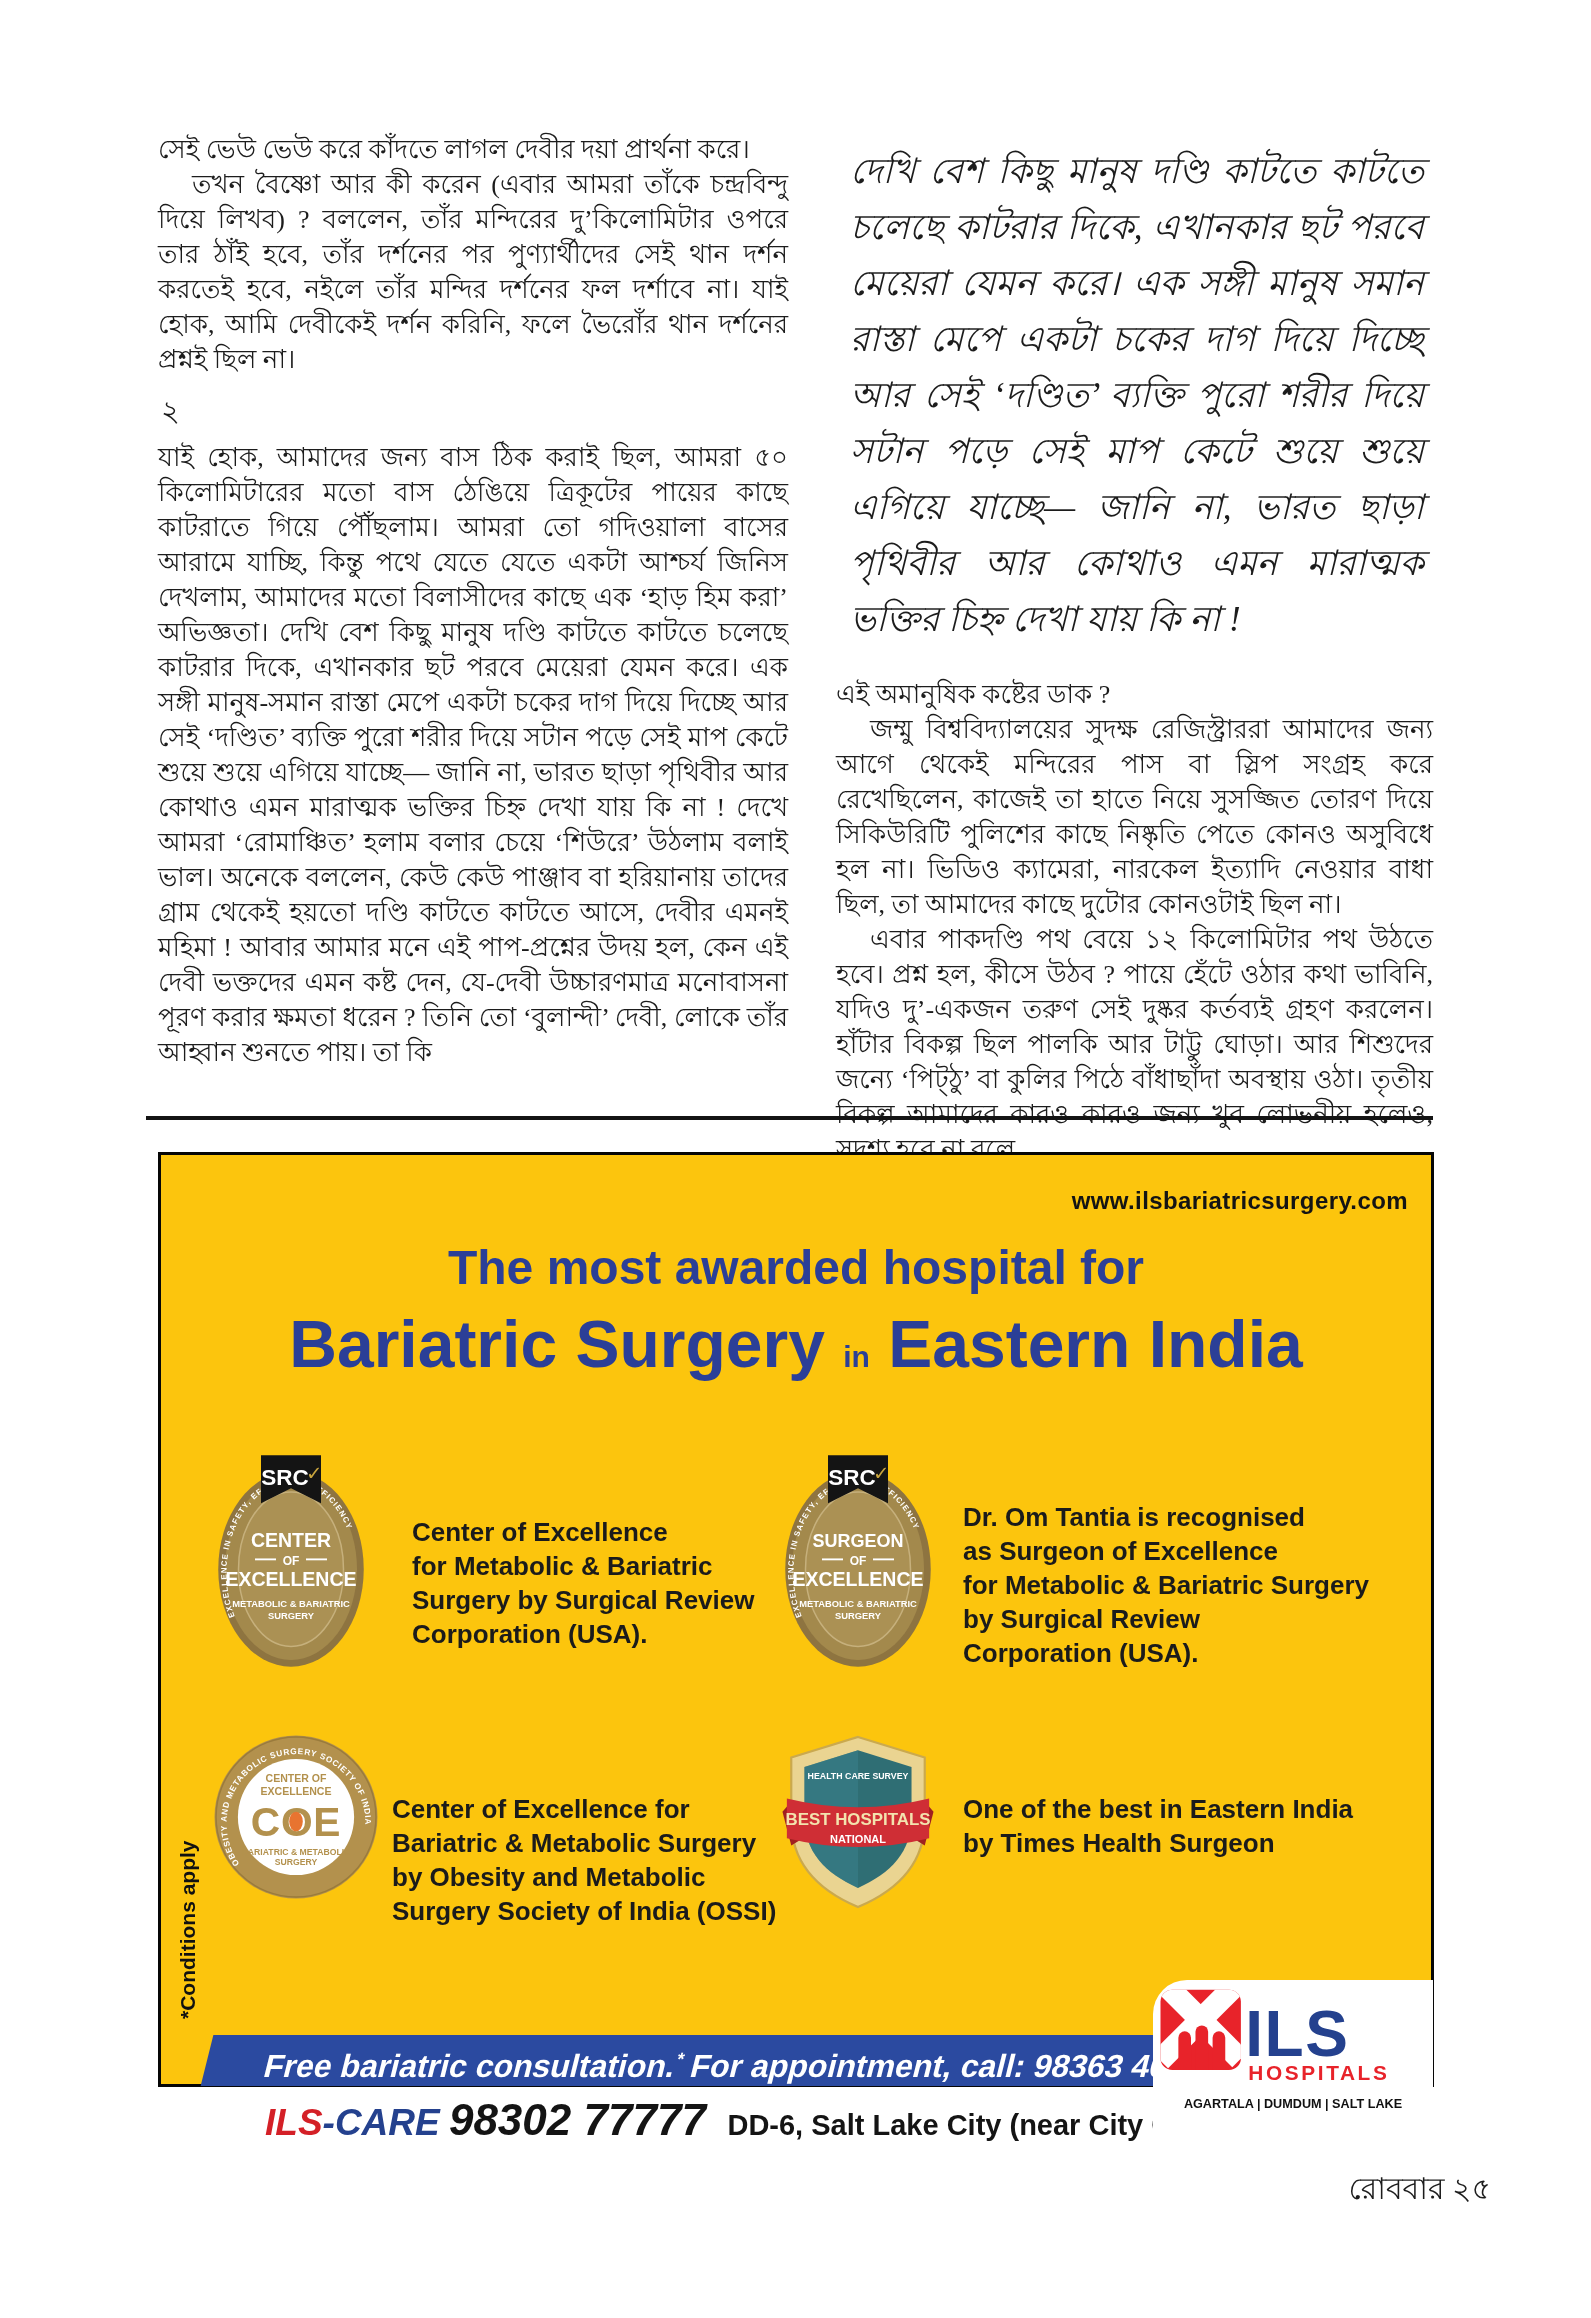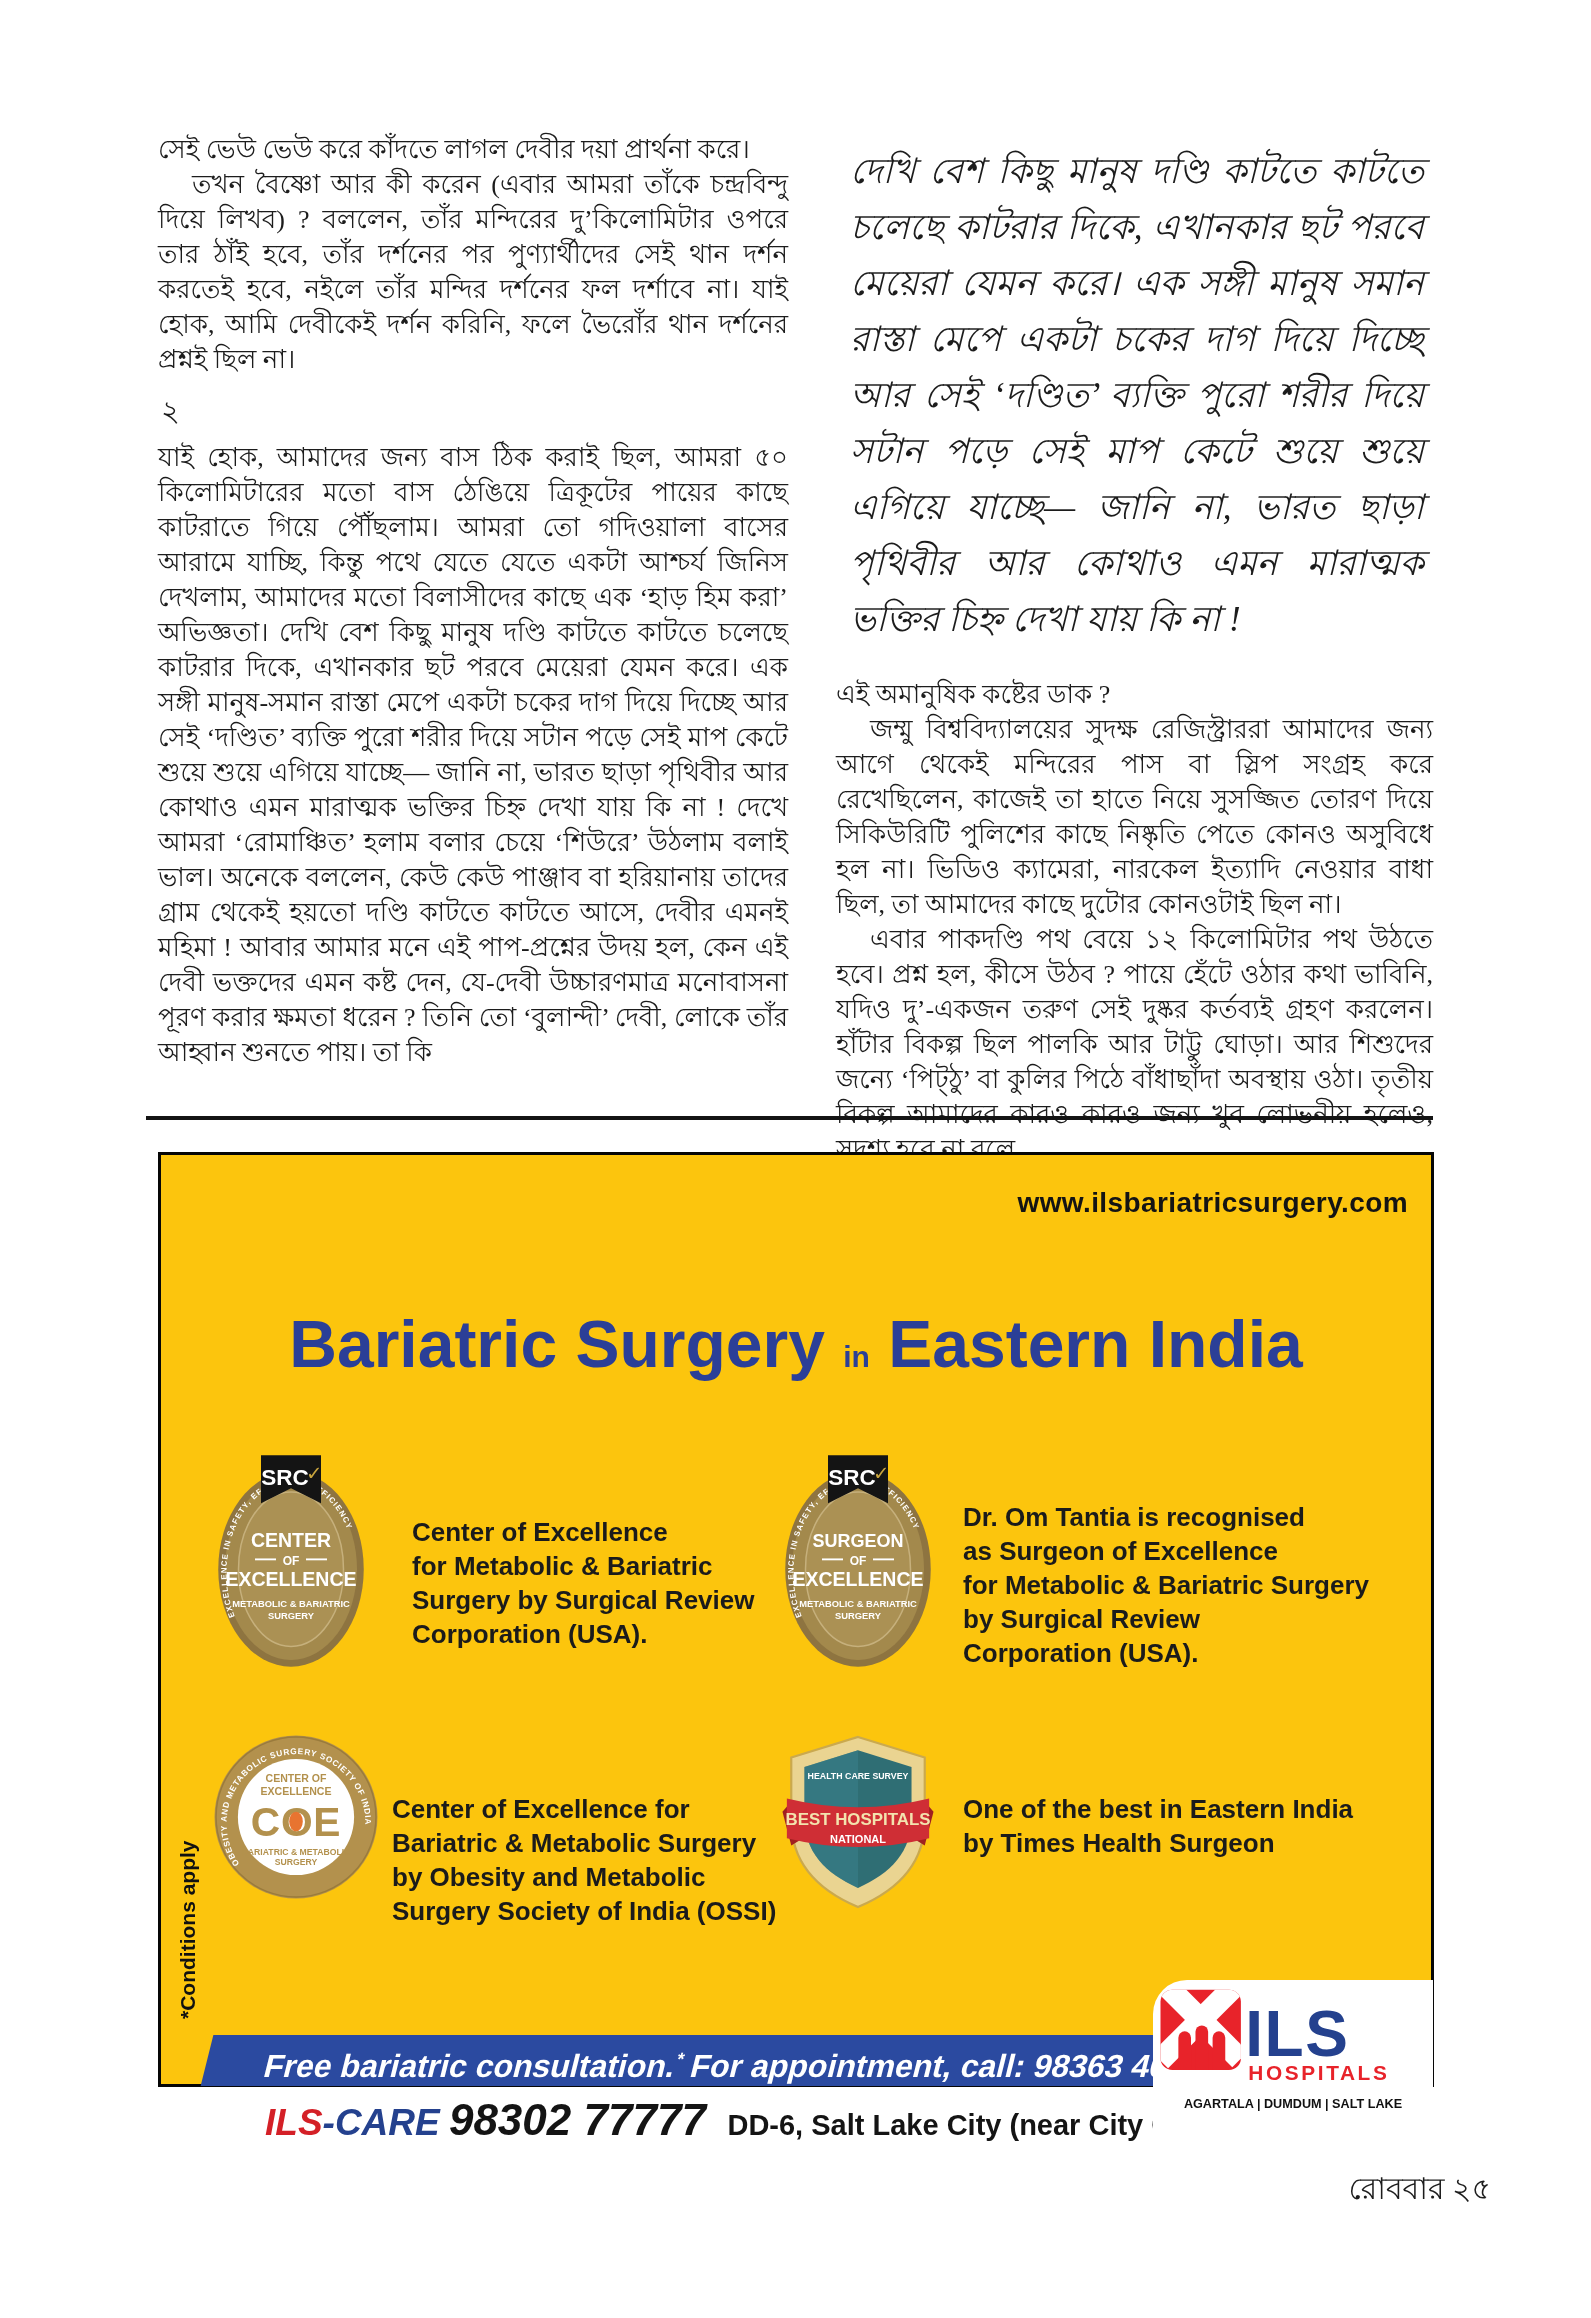--- a/index.html
+++ b/index.html
@@ -12,21 +12,21 @@
   .col p{margin:0;font-size:26px;line-height:35px;text-align:justify;}
   .col p.indent{text-indent:34px;}
   .section-num{font-size:29px;line-height:29px;margin:20px 0 14px 3.1px;}
   .pullquote{font-size:35px;line-height:56px;text-align:justify;margin:12px 0 29px 14px;width:574px;font-style:italic;}
   
   .rule{position:absolute;left:146px;top:1116px;width:1287px;height:3.8px;background:#141414;}
   
   .ad{position:absolute;left:158px;top:1152px;width:1276px;height:935px;background:#FCC50D;
       border:3.8px solid #060606;box-sizing:border-box;
       font-family:"Liberation Sans","DejaVu Sans",sans-serif;}
-  .ad-url{position:absolute;top:32px;right:23px;font-size:28px;font-weight:bold;color:#141414;letter-spacing:0.4px;}
+  .ad-url{position:absolute;top:32px;right:23px;font-size:24px;font-weight:bold;color:#141414;letter-spacing:0.4px;}
   .ad-h1{position:absolute;top:85px;left:0;width:100%;text-align:center;
          font-size:48px;font-weight:800;color:#2B3F97;}
   .ad-h2{position:absolute;top:151px;left:0;width:100%;text-align:center;
          font-size:66px;font-weight:800;color:#2B3F97;}
   .ad-h2 .small-in{font-size:30px;}
   .badge{position:absolute;}
   .btxt{position:absolute;font-size:26px;line-height:34px;font-weight:bold;color:#1b1b1b;white-space:pre-line;}
   svg text{font-family:"Liberation Sans","DejaVu Sans",sans-serif;}
   .conditions{position:absolute;left:15.4px;top:864px;transform:rotate(-90deg);transform-origin:0 0;
               font-size:21px;font-weight:bold;color:#111;white-space:nowrap;}
@@ -62,20 +62,21 @@
     <div class="pullquote">দেখি বেশ কিছু মানুষ দণ্ডি কাটতে কাটতে চলেছে কাটরার দিকে, এখানকার ছট পরবে মেয়েরা যেমন করে। এক সঙ্গী মানুষ সমান রাস্তা মেপে একটা চকের দাগ দিয়ে দিচ্ছে আর সেই ‘দণ্ডিত’ ব্যক্তি পুরো শরীর দিয়ে সটান পড়ে সেই মাপ কেটে শুয়ে শুয়ে এগিয়ে যাচ্ছে— জানি না, ভারত ছাড়া পৃথিবীর আর কোথাও এমন মারাত্মক ভক্তির চিহ্ন দেখা যায় কি না !</div>
     <p>এই অমানুষিক কষ্টের ডাক ?</p>
     <p class="indent">জম্মু বিশ্ববিদ্যালয়ের সুদক্ষ রেজিস্ট্রাররা আমাদের জন্য আগে থেকেই মন্দিরের পাস বা স্লিপ সংগ্রহ করে রেখেছিলেন, কাজেই তা হাতে নিয়ে সুসজ্জিত তোরণ দিয়ে সিকিউরিটি পুলিশের কাছে নিষ্কৃতি পেতে কোনও অসুবিধে হল না। ভিডিও ক্যামেরা, নারকেল ইত্যাদি নেওয়ার বাধা ছিল, তা আমাদের কাছে দুটোর কোনওটাই ছিল না।</p>
     <p class="indent">এবার পাকদণ্ডি পথ বেয়ে ১২ কিলোমিটার পথ উঠতে হবে। প্রশ্ন হল, কীসে উঠব ? পায়ে হেঁটে ওঠার কথা ভাবিনি, যদিও দু’-একজন তরুণ সেই দুষ্কর কর্তব্যই গ্রহণ করলেন। হাঁটার বিকল্প ছিল পালকি আর টাট্টু ঘোড়া। আর শিশুদের জন্যে ‘পিট্ঠু’ বা কুলির পিঠে বাঁধাছাঁদা অবস্থায় ওঠা। তৃতীয় বিকল্প আমাদের কারও কারও জন্য খুব লোভনীয় হলেও, সুদৃশ্য হবে না বলে</p>
   </div>
 
   <div class="rule"></div>
 
   <div class="ad">
     <div class="ad-url">www.ilsbariatricsurgery.com</div>
+    <div class="ad-h1">The most awarded hospital for</div>
     <div class="ad-h2"><span>Bariatric Surgery </span><span class="small-in">in</span><span> Eastern India</span></div>
 
     <div class="badge" style="left:55px;top:300px;">
       <svg width="150" height="214" viewBox="0 0 200 285">
         <ellipse cx="100" cy="152" rx="97" ry="130" fill="#8e7440"></ellipse>
         <ellipse cx="100" cy="152" rx="88" ry="121" fill="#a3894c"></ellipse>
         <ellipse cx="100" cy="152" rx="70" ry="103" fill="#ab9154" stroke="#c6b07c" stroke-width="2"></ellipse>
         <path id="srcRing1" d="M 25,215 A 86,119 0 1 1 175,215" fill="none"></path>
         <text font-size="10.5" fill="#ffffff" font-weight="bold" letter-spacing="1.5"><textPath href="#srcRing1">EXCELLENCE IN SAFETY, EFFICACY &amp; EFFICIENCY</textPath></text>
         <path d="M60,0 h80 v64 l-40,-20 l-40,20 z" fill="#141414"></path>

